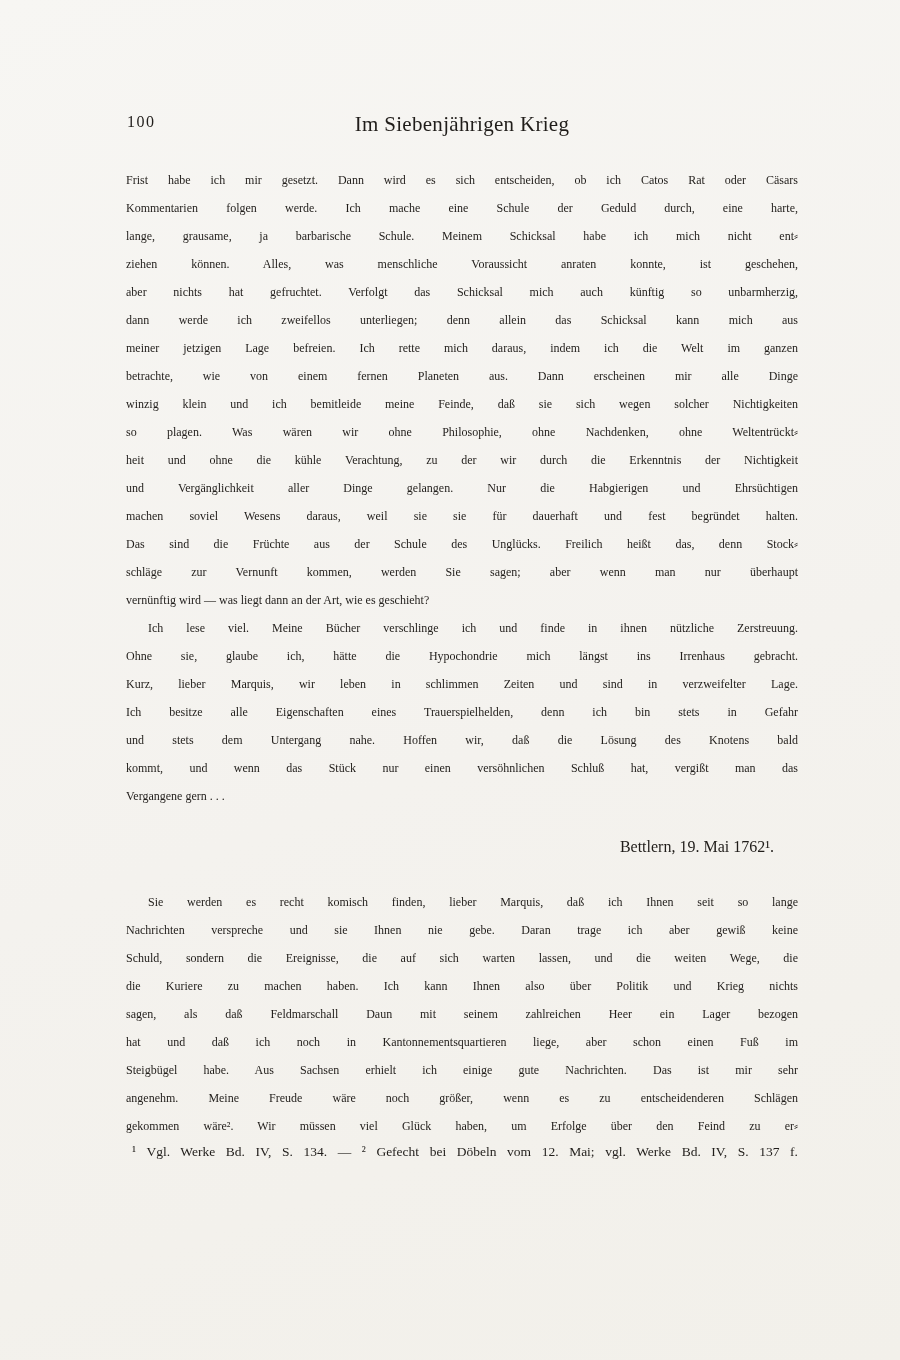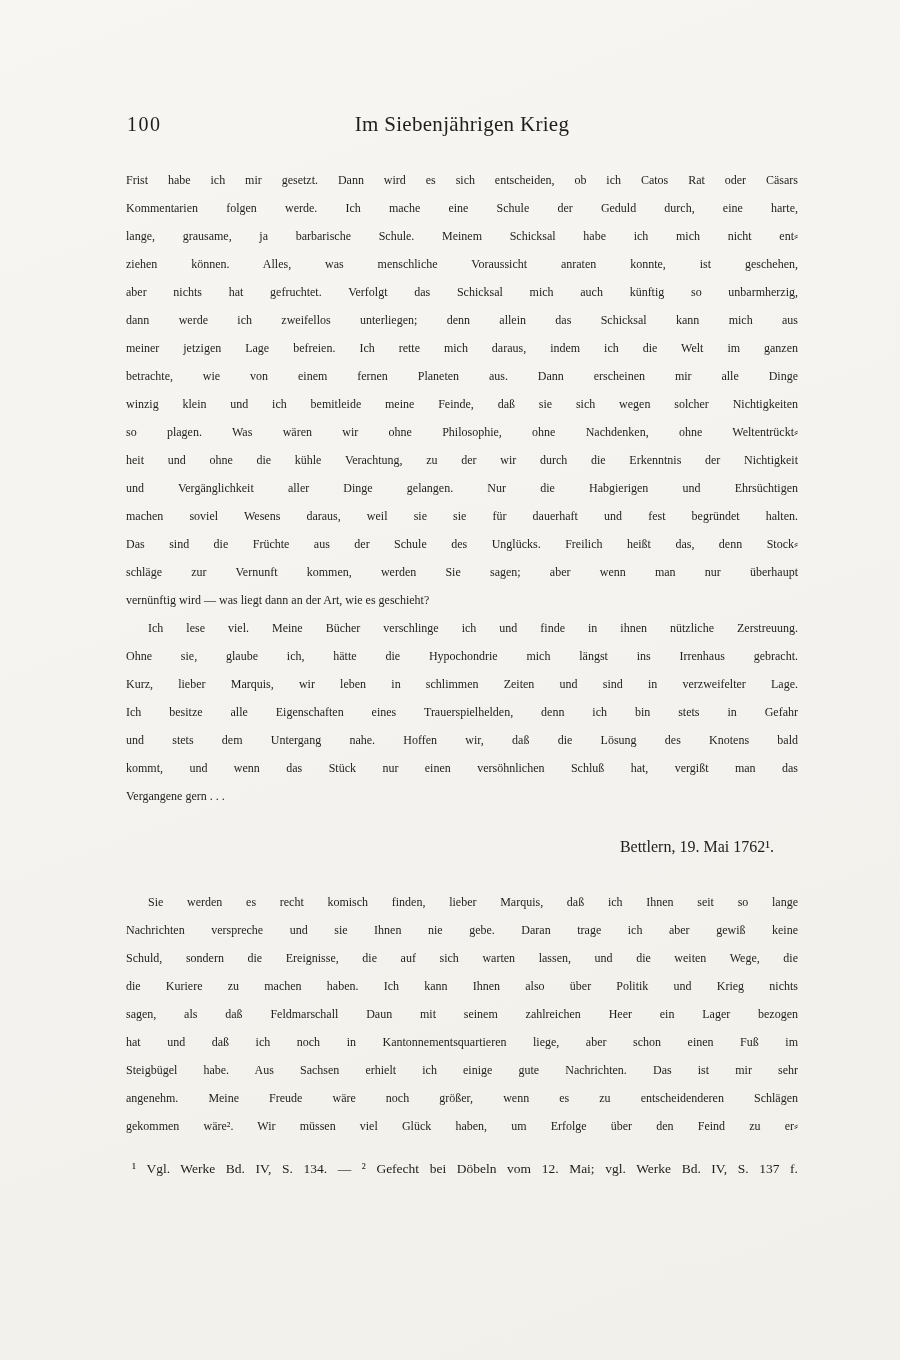--- a/index.html
+++ b/index.html
@@ -22,21 +22,21 @@
     width: 672px;
   }
   .page-header {
     position: relative;
     height: 22px;
   }
   .page-number {
     position: absolute;
     left: 1px;
     top: 1px;
-    font-size: 20px;
+    font-size: 16px;
     letter-spacing: 1.5px;
   }
   .running-head {
     text-align: center;
     font-size: 21px;
     letter-spacing: 0.3px;
   }
   .body-text {
     margin-top: 32px;
   }
@@ -67,21 +67,21 @@
     margin-top: 26px;
     padding-right: 24px;
     text-align: right;
     font-size: 16px;
     line-height: 22px;
   }
   .second-letter-body {
     margin-top: 30px;
   }
   .footnote {
-    margin-top: 19px;
+    margin-top: 2px;
     padding-left: 6px;
     font-size: 13.5px;
     line-height: 20px;
     text-align: justify;
     text-align-last: justify;
   }
 </style>
 </head>
 <body>
 

